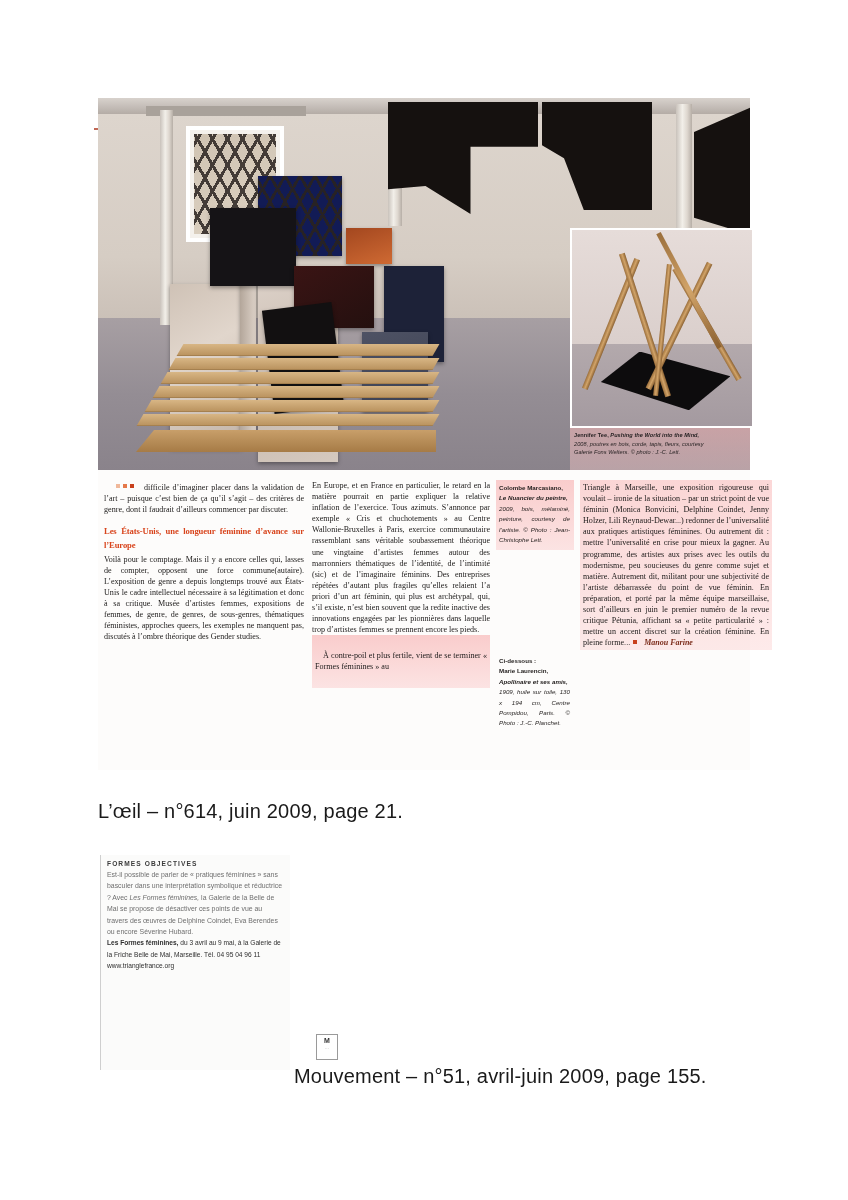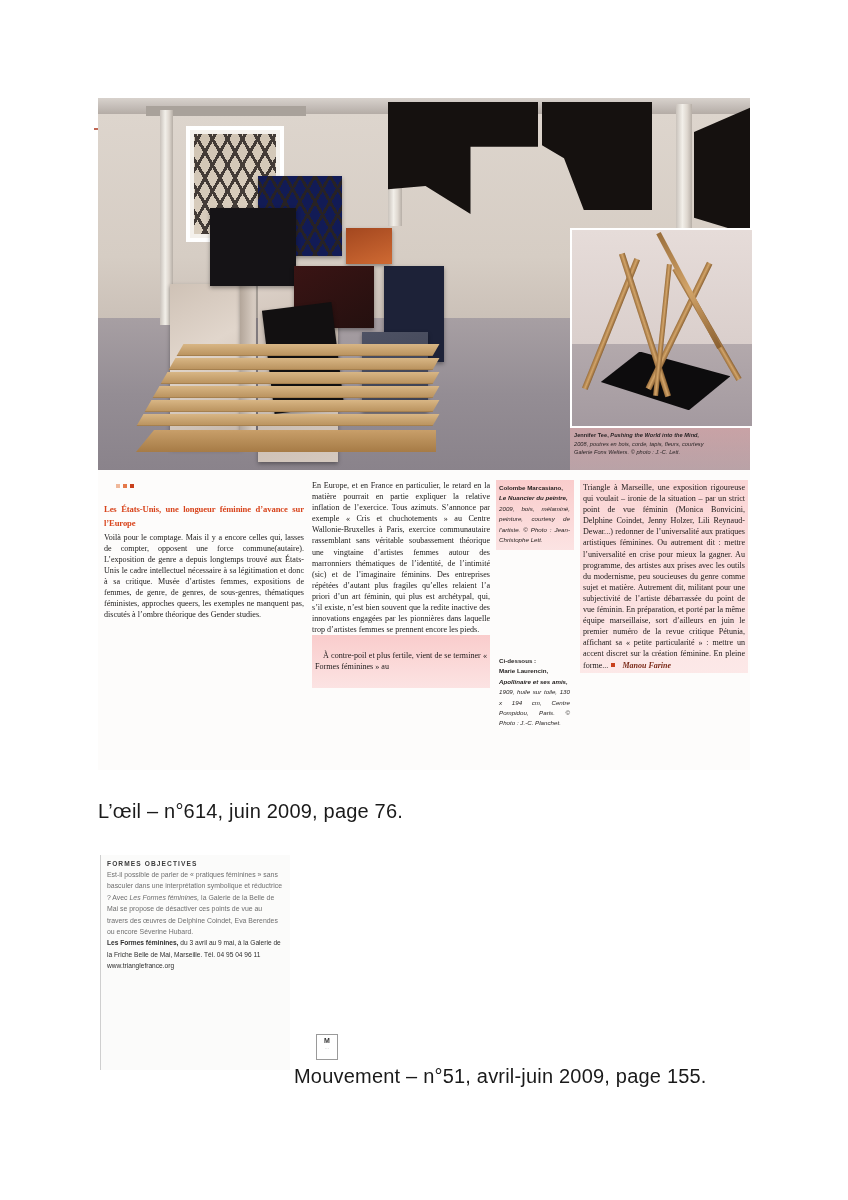--- a/index.html
+++ b/index.html
@@ -215,21 +215,21 @@
     position: absolute;
     top: 0;
     font-size: 8.1px;
     line-height: 11.1px;
     color: #1c1a19;
     text-align: justify;
   }
   .col-1 { left: 6px; width: 200px; }
   .col-2 { left: 214px; width: 178px; }
   .col-3 { left: 398px; width: 78px; }
-  .col-4 { left: 482px; width: 168px; }
+  .col-4 { left: 482px; width: 192px; }
 
   .dots {
     display: inline-block;
     vertical-align: 1.5px;
     margin-right: 7px;
     margin-left: 12px;
   }
   .dots i {
     display: inline-block;
     width: 4px; height: 4px;
@@ -445,21 +445,21 @@
           <span class="cap-i">Pushing the World into the Mind,</span>
         </div>
         <div class="cap-line cap-n">2008, poutres en bois, corde, tapis, fleurs, courtesy</div>
         <div class="cap-line cap-n">Galerie Fons Welters. © photo : J.-C. Lett.</div>
       </div>
     </div>
 
     <div class="cols">
 
       <div class="col col-1">
-        <p class="para"><span class="dots"><i class="d1"></i><i class="d2"></i><i class="d3"></i></span></p>
+        <p class="para"><span class="dots"><i class="d1"></i><i class="d2"></i><i class="d3"></i></span><span>difficile d’imaginer placer dans la validation de l’art – puisque c’est bien de ça qu’il s’agit – des critères de genre, dont il faudrait d’ailleurs commencer par discuter.</span></p>
         <div class="subhead">Les États-Unis, une longueur féminine d’avance sur l’Europe</div>
         <p class="para">Voilà pour le comptage. Mais il y a encore celles qui, lasses de compter, opposent une force commune(autaire). L’exposition de genre a depuis longtemps trouvé aux États-Unis le cadre intellectuel nécessaire à sa légitimation et donc à sa critique. Musée d’artistes femmes, expositions de femmes, de genre, de genres, de sous-genres, thématiques féministes, approches queers, les exemples ne manquent pas, discutés à l’ombre théorique des Gender studies.</p>
       </div>
 
       <div class="col col-2">
         <p class="para">En Europe, et en France en particulier, le retard en la matière pourrait en partie expliquer la relative inflation de l’exercice. Tous azimuts. S’annonce par exemple « Cris et chuchotements » au Centre Wallonie-Bruxelles à Paris, exercice communautaire rassemblant sans véritable soubassement théorique une vingtaine d’artistes femmes autour des marronniers thématiques de l’identité, de l’intimité (sic) et de l’imaginaire féminins. Des entreprises répétées d’autant plus fragiles qu’elles relaient l’a priori d’un art féminin, qui plus est archétypal, qui, s’il existe, n’est bien souvent que la redite inactive des innovations engagées par les pionnières dans laquelle trop d’artistes femmes se prennent encore les pieds.</p>
         <p class="para hl-block" style="text-indent:8px;">À contre-poil et plus fertile, vient de se terminer « Formes féminines » au</p>
       </div>
 
       <div class="col col-3">
@@ -478,21 +478,21 @@
 
       <div class="col col-4">
         <span class="body">
           <span>Triangle à Marseille, une exposition rigoureuse qui voulait – ironie de la situation – par un strict point de vue féminin (Monica Bonvicini, Delphine Coindet, Jenny Holzer, Lili Reynaud-Dewar...) redonner de l’universalité aux pratiques artistiques féminines. Ou autrement dit : mettre l’universalité en crise pour mieux la gagner. Au programme, des artistes aux prises avec les outils du modernisme, peu soucieuses du genre comme sujet et matière. Autrement dit, militant pour une subjectivité de l’artiste débarrassée du point de vue féminin. En préparation, et porté par la même équipe marseillaise, sort d’ailleurs en juin le premier numéro de la revue critique Pétunia, affichant sa « petite particularité » : mettre un accent discret sur la création féminine. En pleine forme...</span><span class="sq"></span><span class="sig">Manou Farine</span>
         </span>
       </div>
 
     </div>
   </div>
 
-  <div class="source-caption" id="cap-oeil">L’œil – n°614, juin 2009, page 76.</div>
+  <div class="source-caption" id="cap-oeil">L’œil – n°614, juin 2009, page 21.</div>
 
   <div class="clip2">
     <div class="ttl">FORMES OBJECTIVES</div>
     <div class="bodytxt">
       <span>Est-il possible de parler de « pratiques féminines » sans basculer dans une interprétation symbolique et réductrice ? Avec</span>
       <span class="it">Les Formes féminines,</span>
       <span>la Galerie de la Belle de Mai se propose de désactiver ces points de vue au travers des œuvres de Delphine Coindet, Eva Berendes ou encore Séverine Hubard.</span>
     </div>
     <div class="info">
       <span class="bb">Les Formes féminines,</span>

